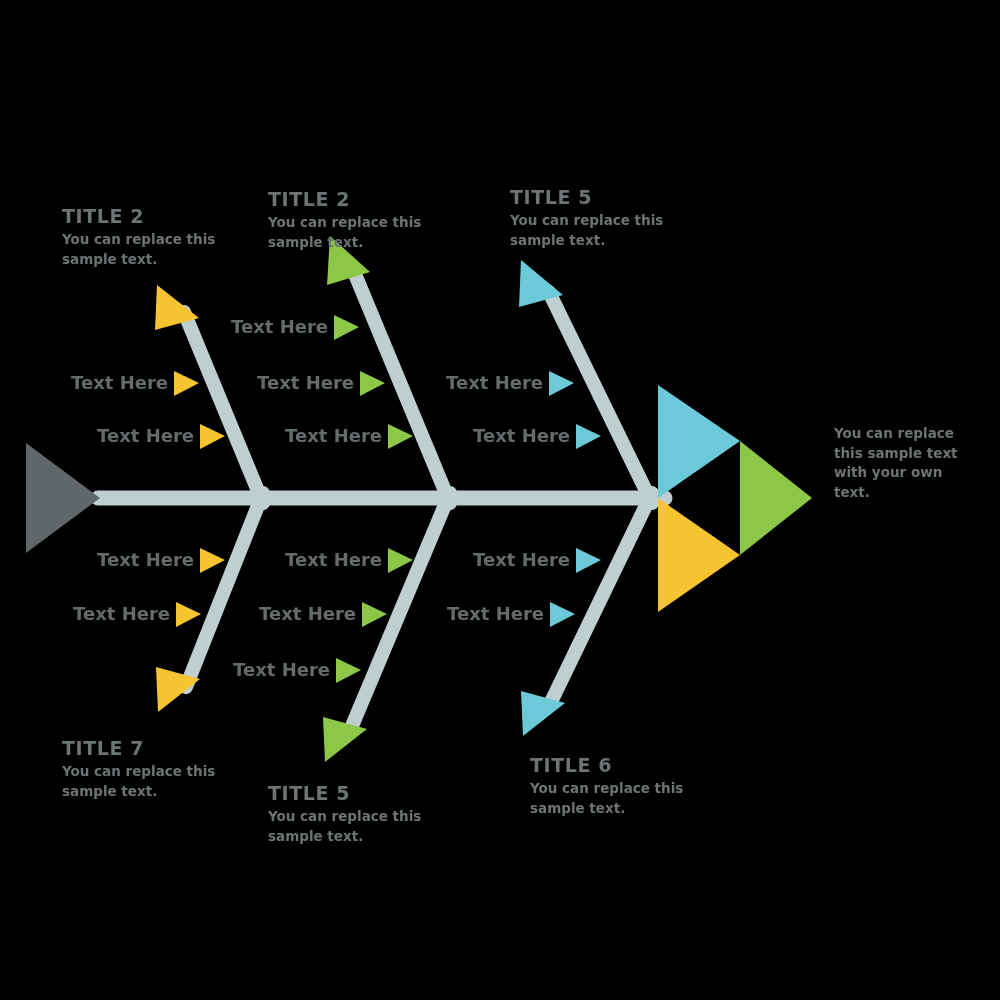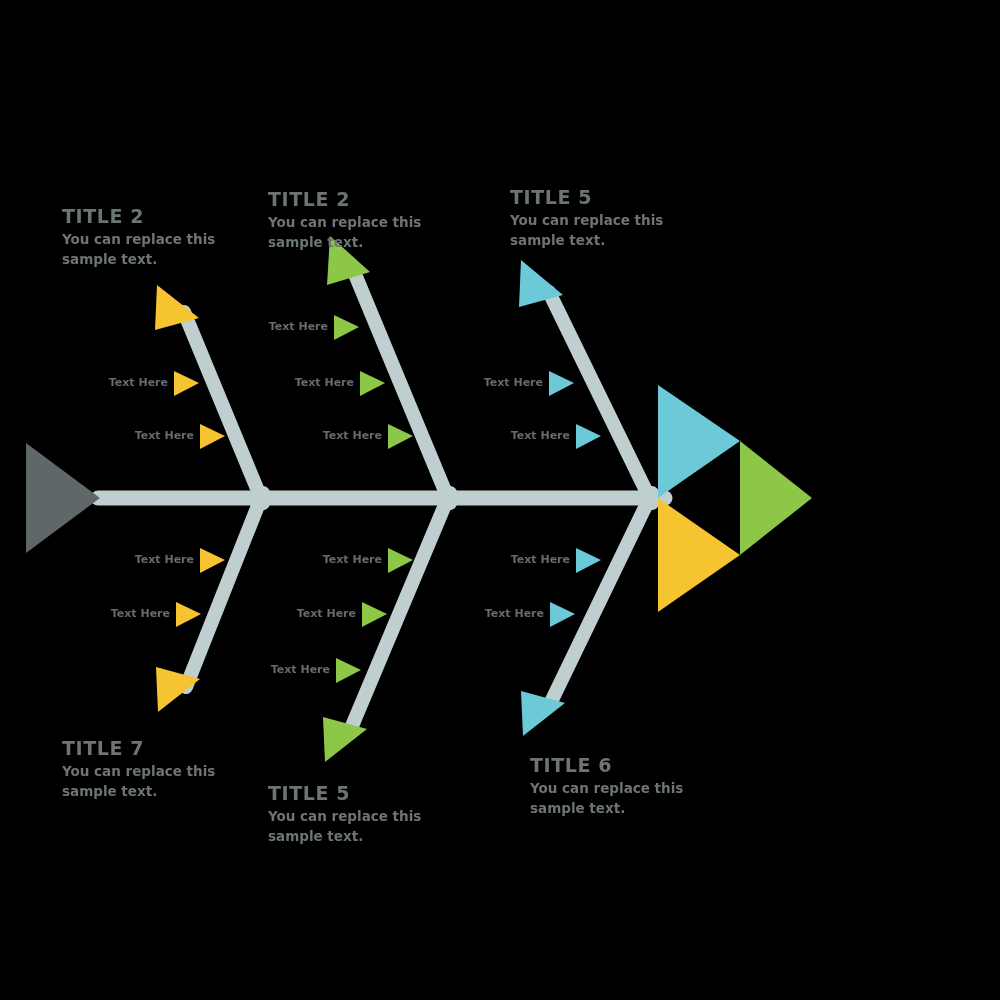--- a/index.html
+++ b/index.html
@@ -41,21 +41,21 @@
     color: #6d7476;
   }
   .branch-desc {
     font-size: 13.5px;
     font-weight: bold;
     line-height: 19.5px;
     color: #6d7476;
     width: 175px;
   }
   .bone-label {
-    font-size: 11px;
+    font-size: 18px;
     font-weight: bold;
     line-height: 16px;
     white-space: nowrap;
     color: #646b6d;
     text-align: right;
   }
   .head-title {
     font-size: 21px;
     font-weight: bold;
     line-height: 27px;
@@ -171,15 +171,16 @@
   <div class="txt bone-label" style="left:0px; top:606px; width:170px;">Text Here</div>
 
   <div class="txt bone-label" style="left:0px; top:552px; width:382px;">Text Here</div>
   <div class="txt bone-label" style="left:0px; top:606px; width:356px;">Text Here</div>
   <div class="txt bone-label" style="left:0px; top:662px; width:330px;">Text Here</div>
 
   <div class="txt bone-label" style="left:0px; top:552px; width:570px;">Text Here</div>
   <div class="txt bone-label" style="left:0px; top:606px; width:544px;">Text Here</div>
 
   <div class="grp" style="left:834px; top:415px;">
+    <div class="txt head-desc" style="position:relative; margin-top:9px;">You can replace this sample text with your own text.</div>
   </div>
 
 </div>
 
 </body></html>

